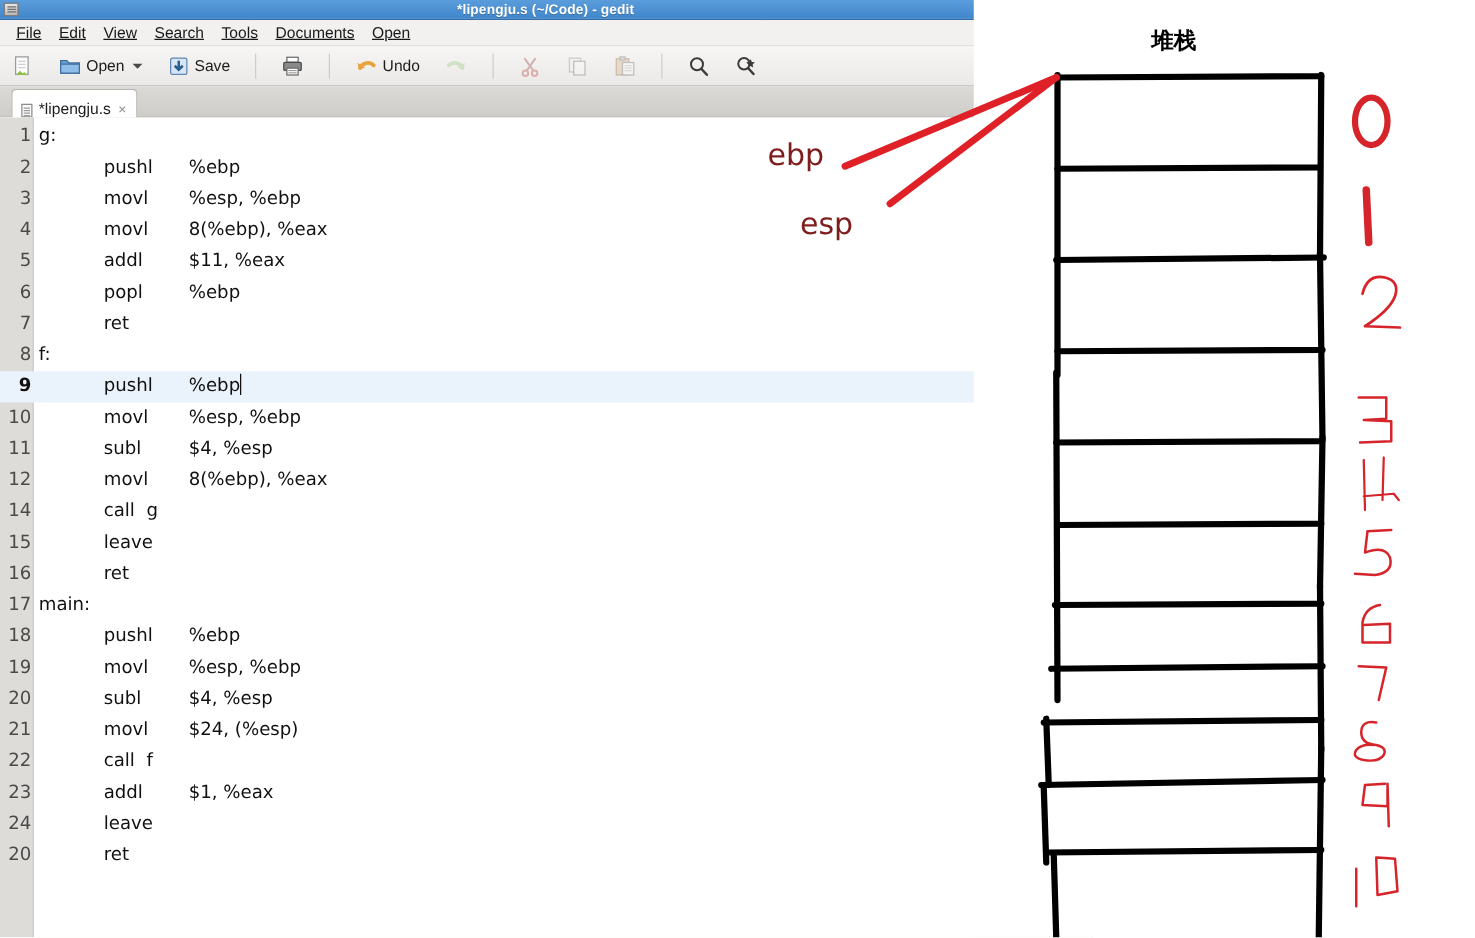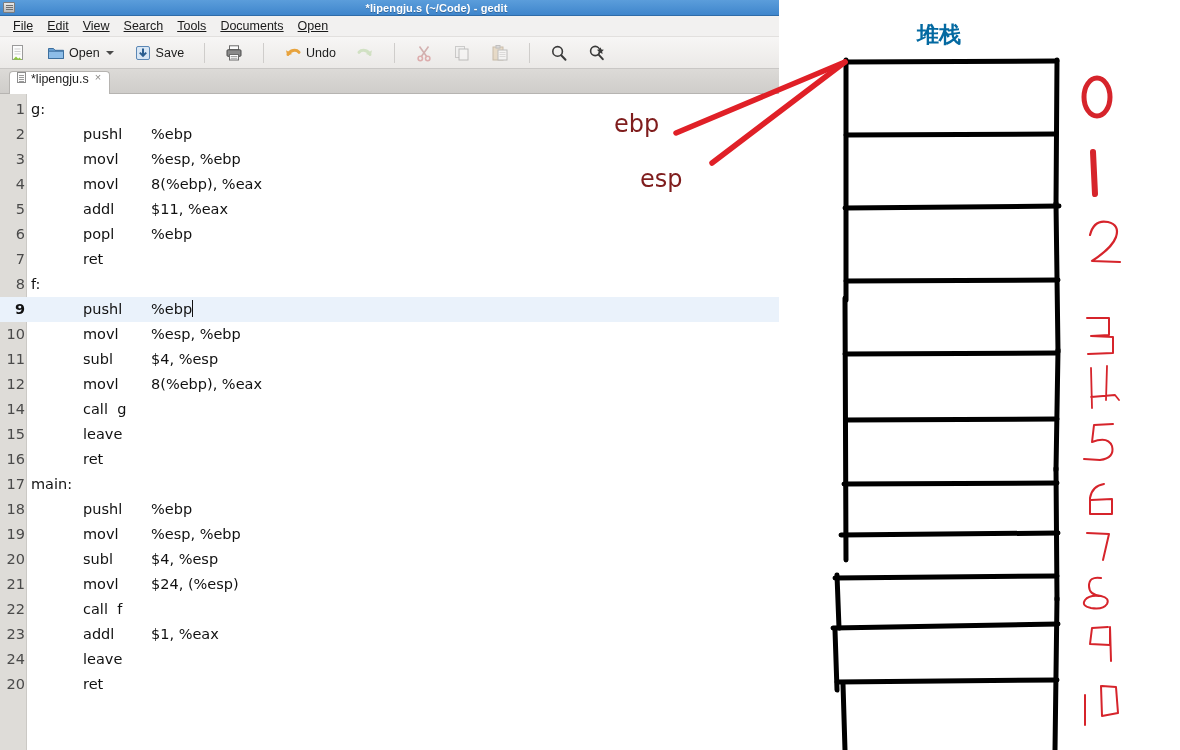--- a/index.html
+++ b/index.html
@@ -138,21 +138,21 @@
   #tabstrip {
     height: 25px;
     background: linear-gradient(#dcdad7, #cfcdca);
     border-bottom: 1px solid #b6b4b1;
     display: flex;
     align-items: flex-end;
     padding-left: 9px;
   }
   #doc-tab {
     display: flex;
-    align-items: flex-start;
+    align-items: flex-end;
     gap: 5px;
     height: 23px;
     padding: 0 8px 0 7px;
     background: #ffffff;
     border: 1px solid #b6b4b1;
     border-bottom: none;
     border-radius: 4px 4px 0 0;
     position: relative;
     top: 1px;
   }
@@ -270,23 +270,23 @@
     width: 401px;
     height: 750px;
     background: #ffffff;
   }
 
   #stack-title {
     position: absolute;
     left: 0; top: 20px;
     width: 320px;
     text-align: center;
-    font-size: 22px;
+    font-size: 18px;
     font-weight: bold;
-    color: #0369a1;
+    color: #000000;
     font-family: Liberation Serif, serif;
   }
 
   #reg-ebp, #reg-esp {
     position: absolute;
     font-size: 24px;
     color: #7f1d1d;
     font-family: "DejaVu Sans", sans-serif;
   }
 

